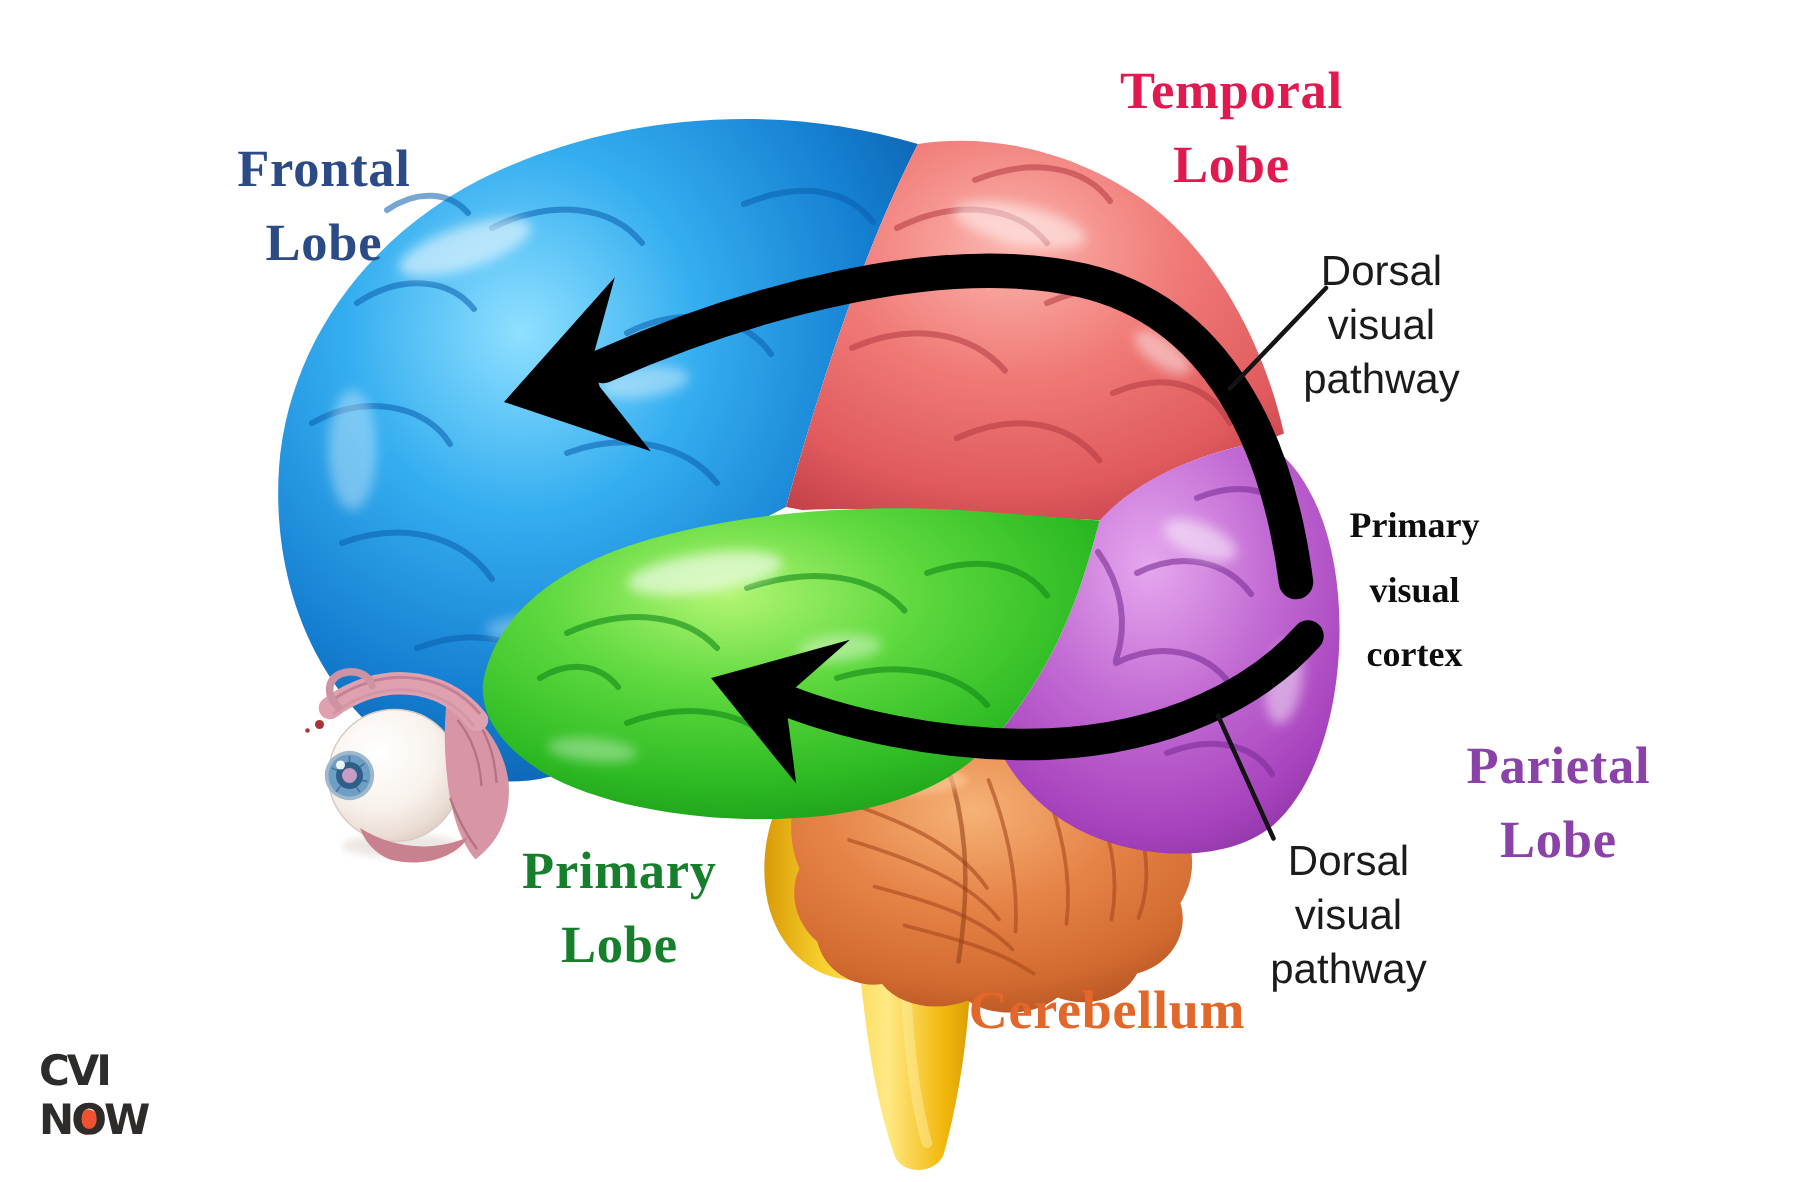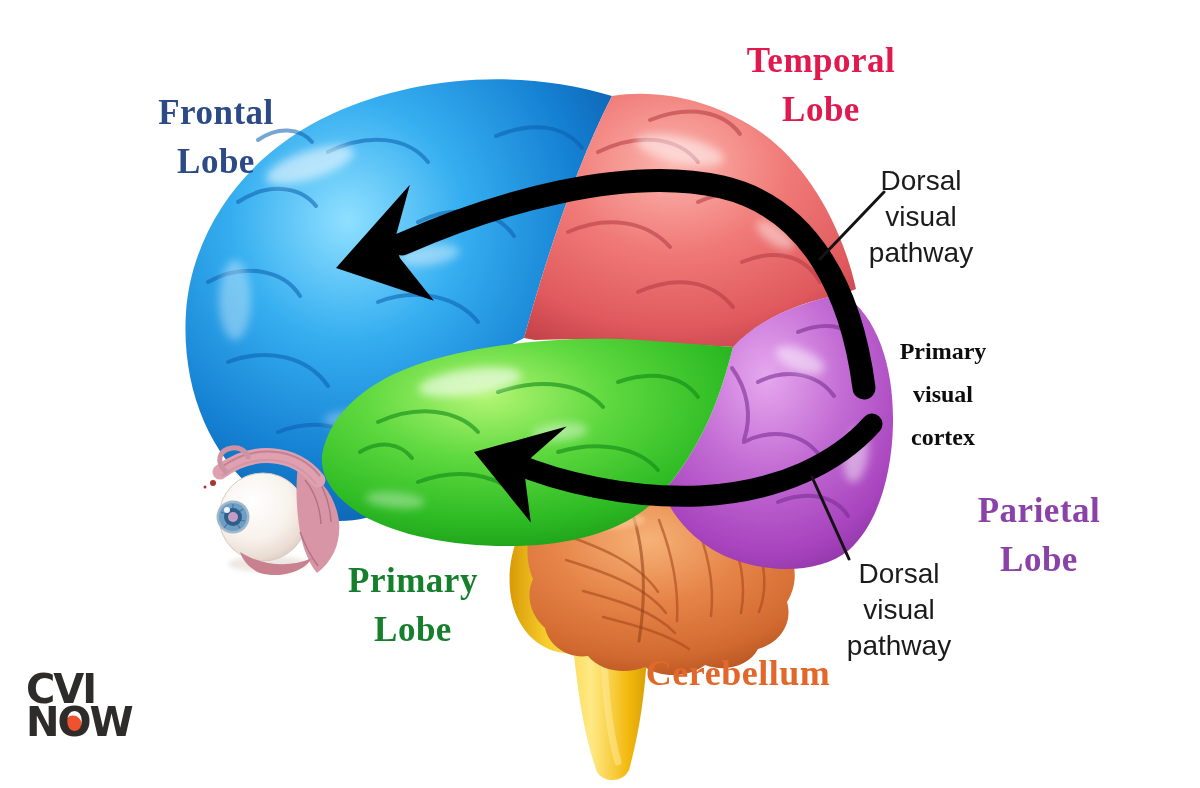--- a/index.html
+++ b/index.html
@@ -12,22 +12,22 @@
   .lbl-pvc{font-size:24px;line-height:43px;}
   .lbl-sans{font-family:"Liberation Sans",sans-serif;font-weight:400;font-size:28px;line-height:36px;}
   .pos-frontal{left:106px;top:44px;width:220px;}
   .pos-parietal{left:711px;top:36px;width:220px;}
   .pos-dorsal{left:836px;top:163px;width:170px;}
   .pos-pvc{left:858px;top:330px;width:170px;}
   .pos-occipital{left:929px;top:486px;width:220px;}
   .pos-ventral{left:814px;top:556px;width:170px;}
   .pos-temporal{left:303px;top:556px;width:220px;}
   .pos-cerebellum{left:628px;top:650px;width:220px;font-size:36px;line-height:46px;}
-  .logo{position:absolute;left:26px;top:673px;font-family:"DejaVu Sans",sans-serif;
-        font-weight:bold;font-size:40px;line-height:33px;letter-spacing:-2px;}
+  .logo{position:absolute;left:26px;top:697px;font-family:"DejaVu Sans",sans-serif;
+        font-weight:bold;font-size:28px;line-height:33px;letter-spacing:-2px;}
   .logo-line{white-space:nowrap;}
   .logo-o{position:relative;display:inline-block;}
   .logo-dot{position:absolute;left:50%;top:54%;width:17px;height:17px;border-radius:50%;
             transform:translate(-50%,-50%);z-index:0;}
   .logo-o-letter{position:relative;z-index:1;}
 </style>
 </head>
 <body>
 
 <div class="stage">

